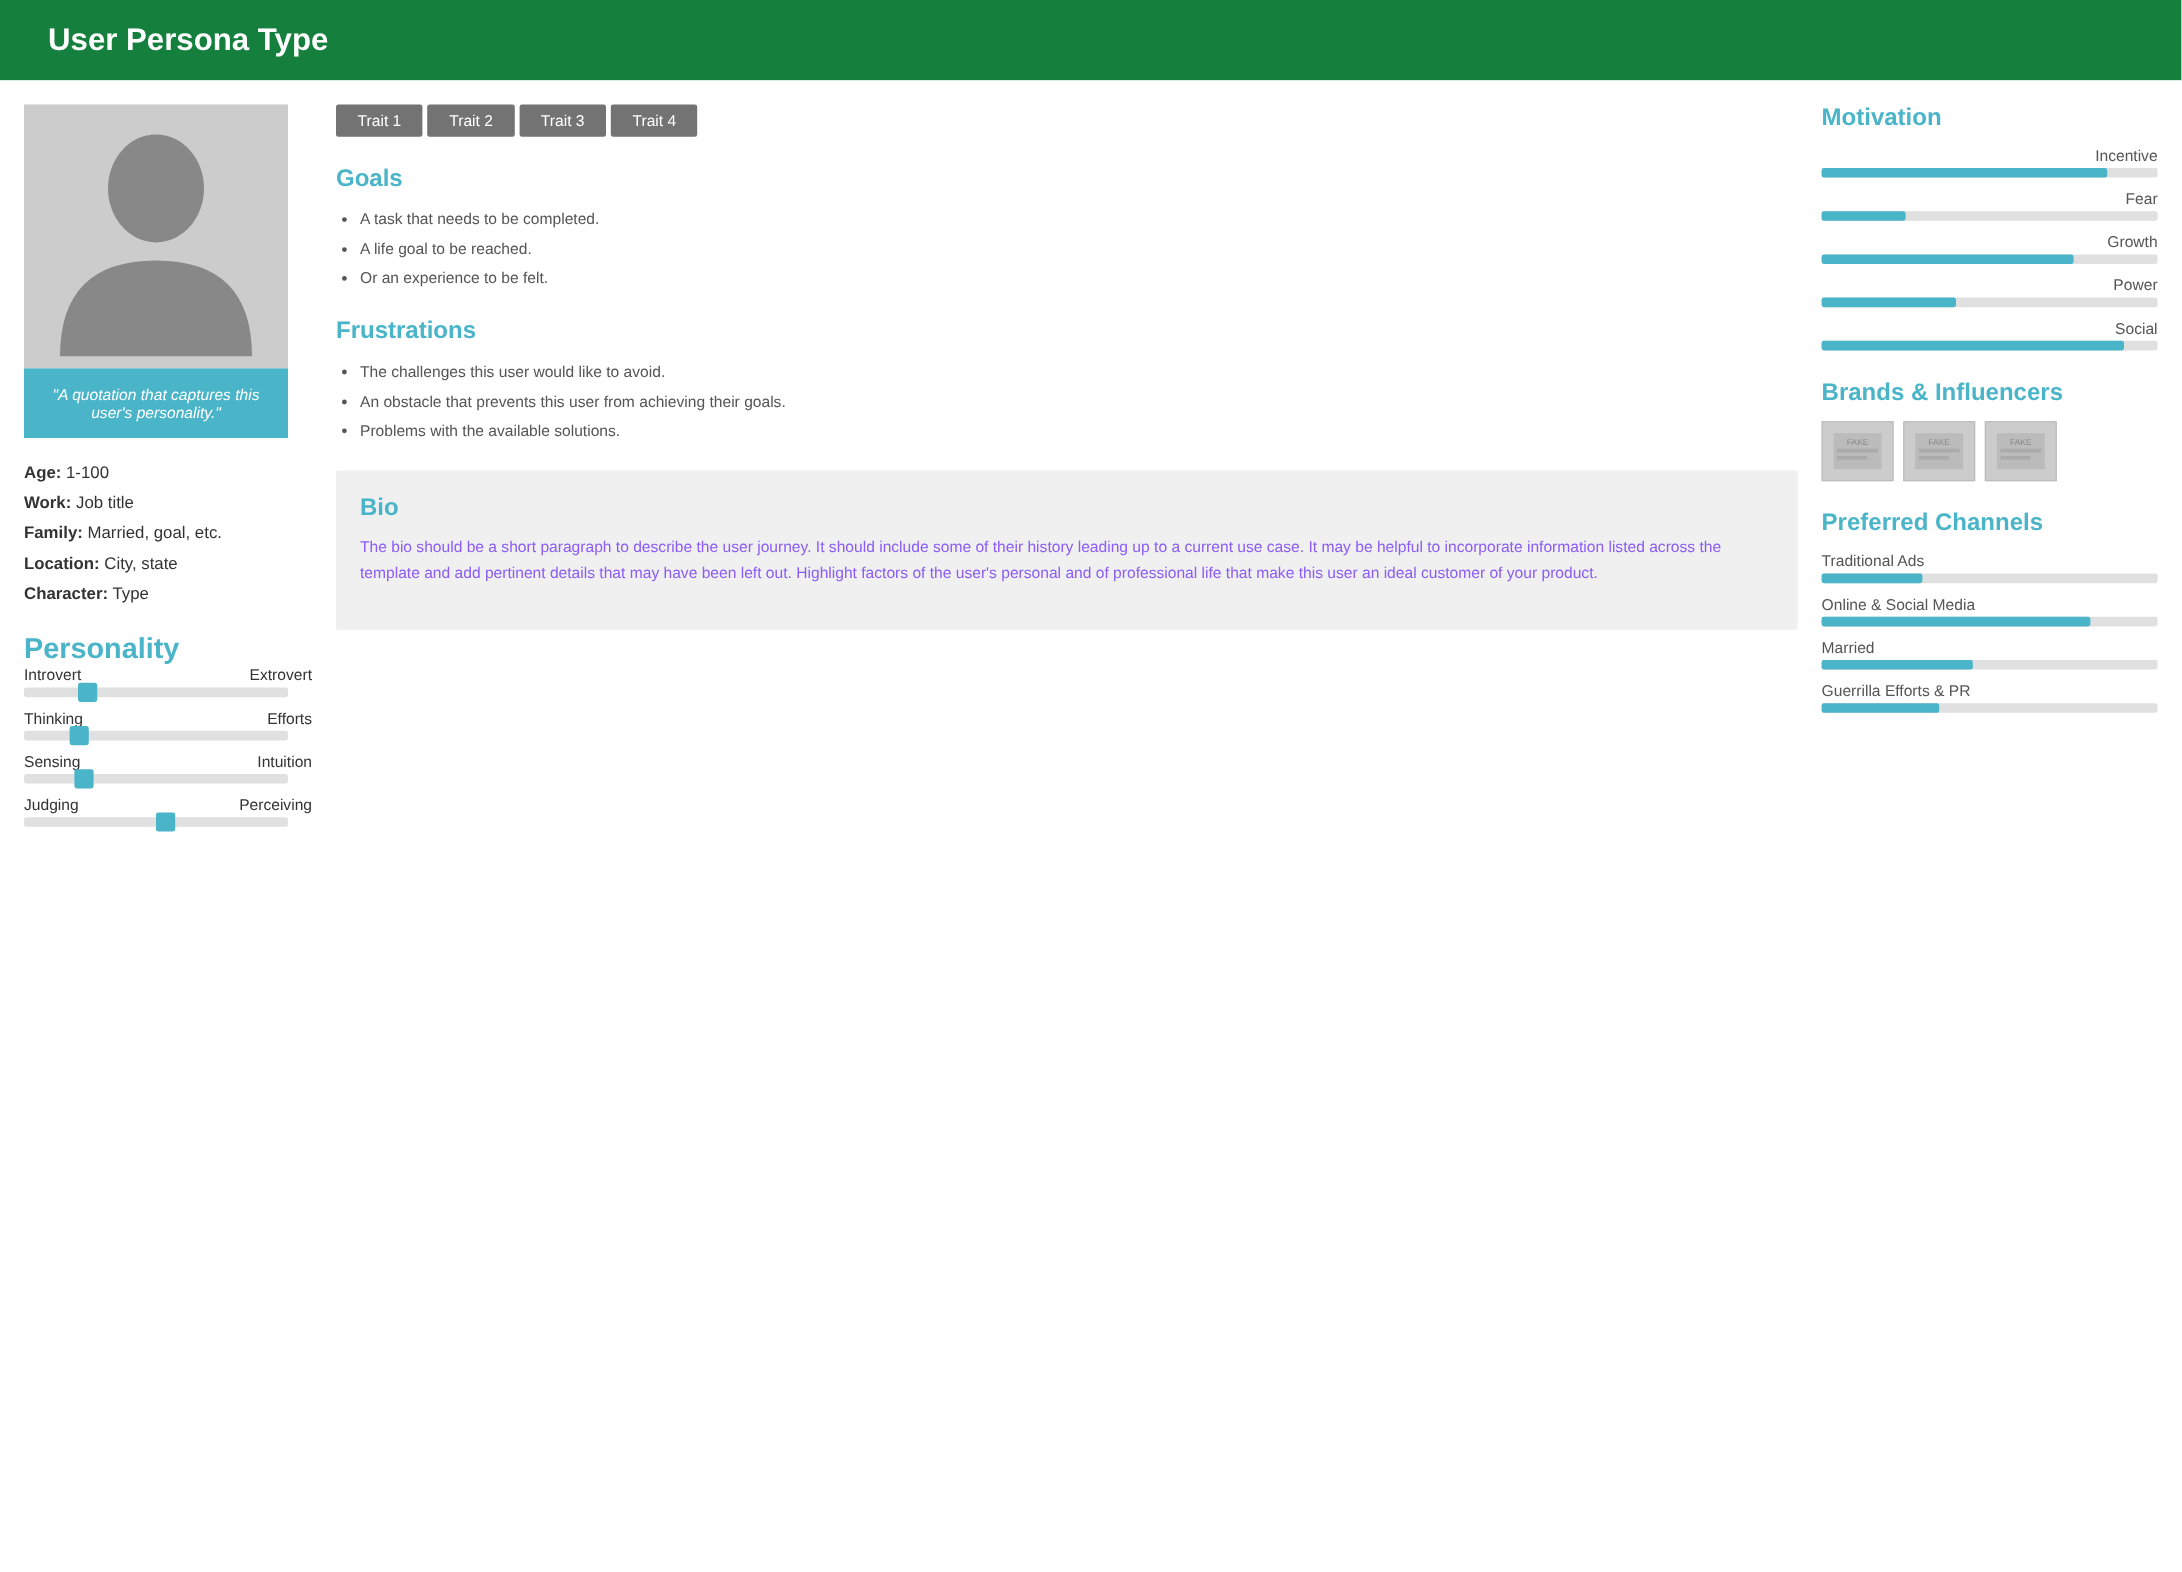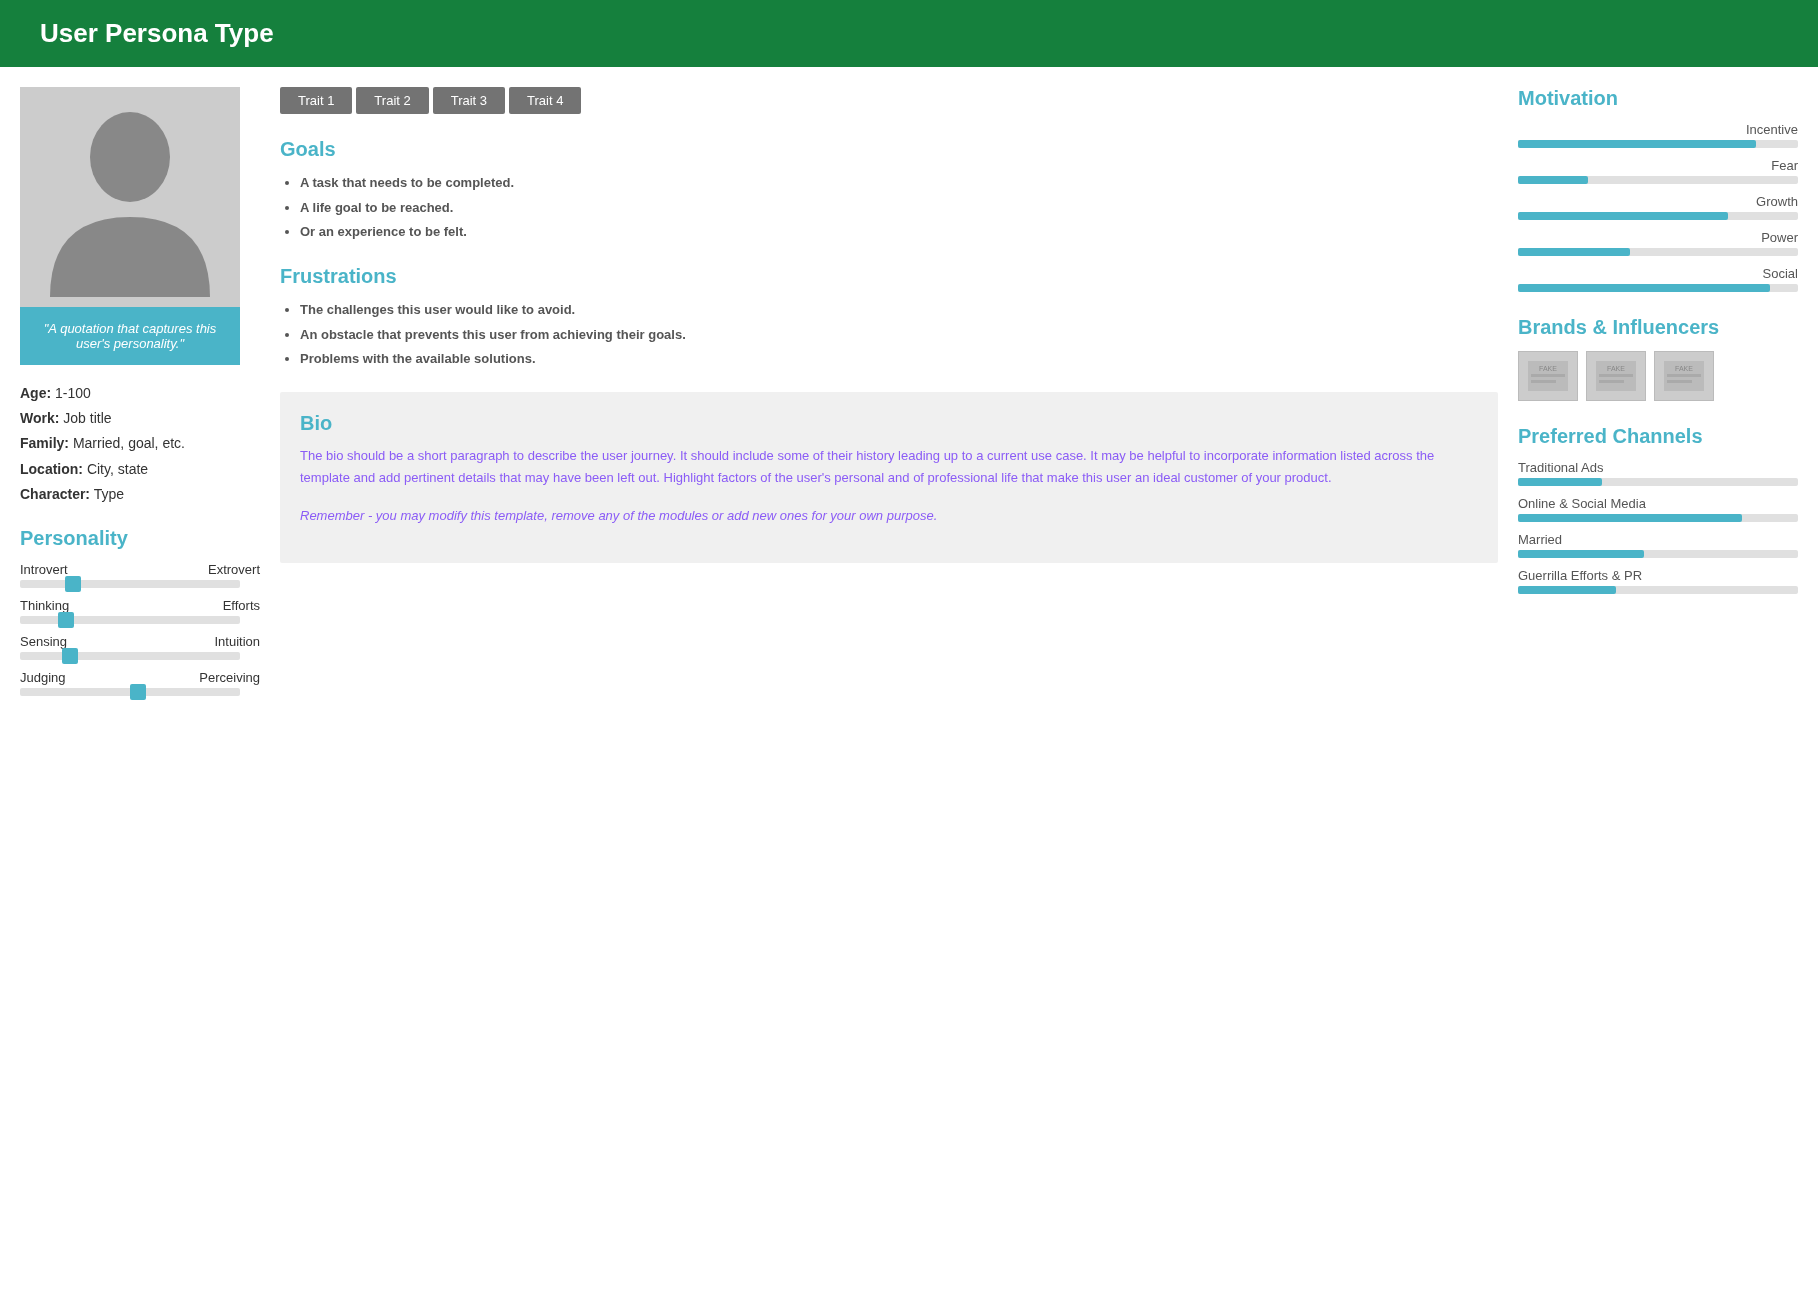--- a/index.html
+++ b/index.html
@@ -60,22 +60,21 @@
       margin-bottom: 20px;
       line-height: 1.8;
     }
     .info-block span.label {
       font-weight: bold;
       color: #333;
     }
 
     .personality-section h2 {
       color: #4ab4c8;
-      font-size: 20px;
-      margin-bottom: 12px;
+      font-size: 24px;
     }
 
     .personality-row {
       margin-bottom: 10px;
     }
     .personality-labels {
       display: flex;
       justify-content: space-between;
       font-size: 13px;
       margin-bottom: 3px;
@@ -123,21 +122,20 @@
       margin-bottom: 10px;
     }
 
     .bullet-list {
       list-style: disc;
       padding-left: 20px;
       margin-bottom: 20px;
       line-height: 1.9;
       font-size: 13px;
       color: #555;
-      font-weight: bold;
     }
 
     .bio-box {
       background: #f0f0f0;
       padding: 20px;
       border-radius: 2px;
       margin-top: 10px;
     }
     .bio-box p {
       font-size: 13px;
@@ -321,21 +319,20 @@
       <ul class="bullet-list">
         <li>The challenges this user would like to avoid.</li>
         <li>An obstacle that prevents this user from achieving their goals.</li>
         <li>Problems with the available solutions.</li>
       </ul>
     </div>
 
     <div class="bio-box">
       <h2 class="section-title">Bio</h2>
       <p>The bio should be a short paragraph to describe the user journey. It should include some of their history leading up to a current use case. It may be helpful to incorporate information listed across the template and add pertinent details that may have been left out. Highlight factors of the user's personal and of professional life that make this user an ideal customer of your product.</p>
-      <p class="italic">Remember - you may modify this template, remove any of the modules or add new ones for your own purpose.</p>
     </div>
   </div>
 
   <div class="right-col">
     <div>
       <h2 class="right-section-title">Motivation</h2>
       <div class="motivation-item">
         <div class="motivation-label">Incentive</div>
         <div class="bar-track">
           <div class="bar-fill" style="width:85%"></div>

